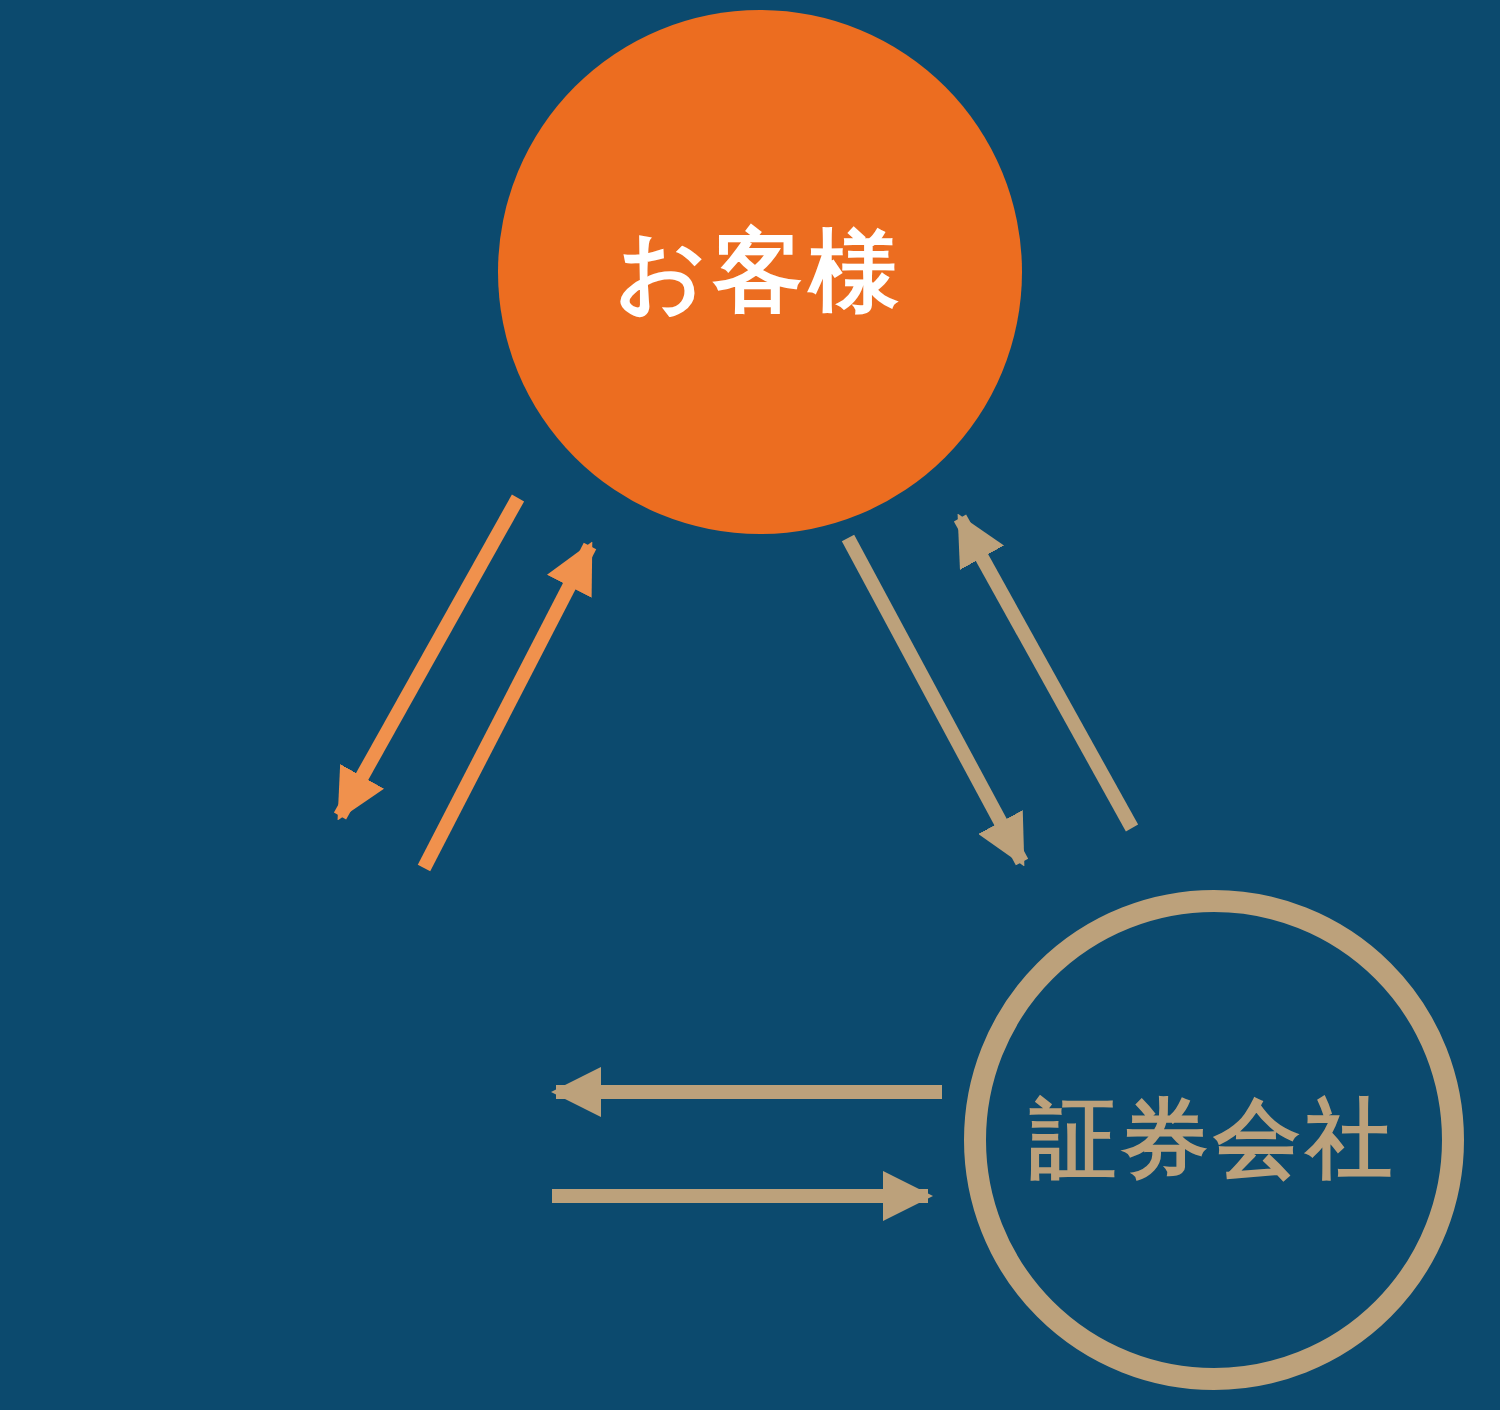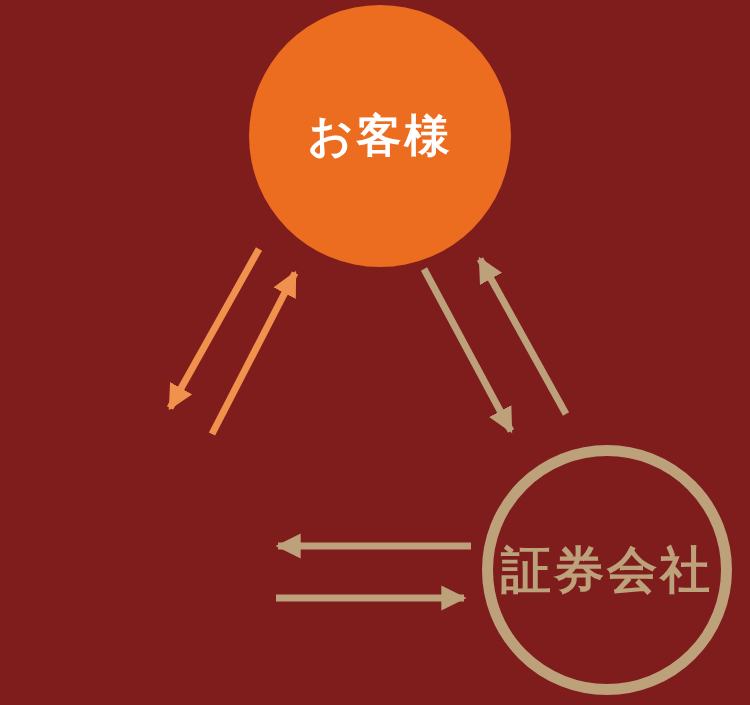--- a/index.html
+++ b/index.html
@@ -59,32 +59,32 @@
     letter-spacing: 4px;
   }
   .circle-securities {
     left: 482px;
     top: 445px;
     width: 228px;
     height: 228px;
     border: 11px solid #BCA17B;
     background: transparent;
     color: #BCA17B;
-    font-size: 50px;
+    font-size: 43px;
     letter-spacing: 3px;
   }
   .circle span {
     display: block;
     white-space: nowrap;
   }
 </style>
 </head>
 <body>
 
-<div class="stage" style="background: #7f1d1d;">
+<div class="stage" style="background: #0c4a6e;">
 
   <svg class="arrows-layer" viewBox="0 0 750 705" xmlns="http://www.w3.org/2000/svg">
     <defs>
       <marker id="head-orange" viewBox="0 0 10 10" refX="9" refY="5" markerWidth="3.6" markerHeight="3.6" orient="auto">
         <path class="head-orange-path" d="M0,0 L10,5 L0,10 Z" fill="#F0914D"></path>
       </marker>
       <marker id="head-tan" viewBox="0 0 10 10" refX="9" refY="5" markerWidth="3.6" markerHeight="3.6" orient="auto">
         <path class="head-tan-path" d="M0,0 L10,5 L0,10 Z" fill="#BCA17B"></path>
       </marker>
     </defs>

